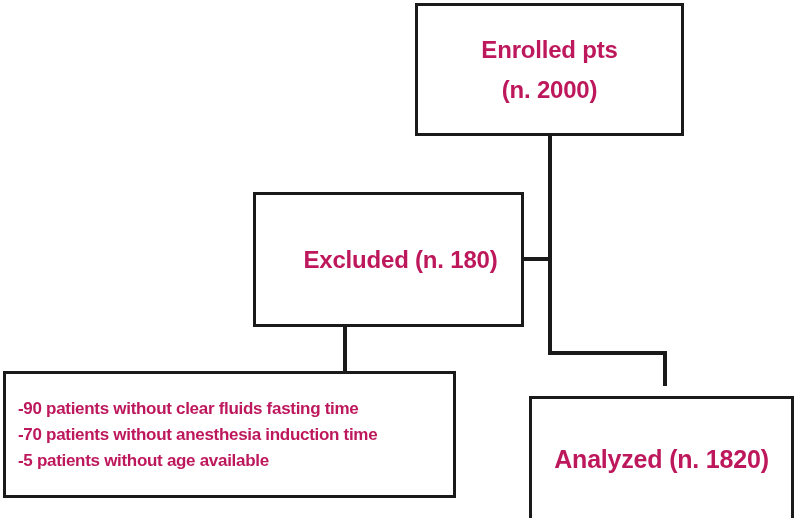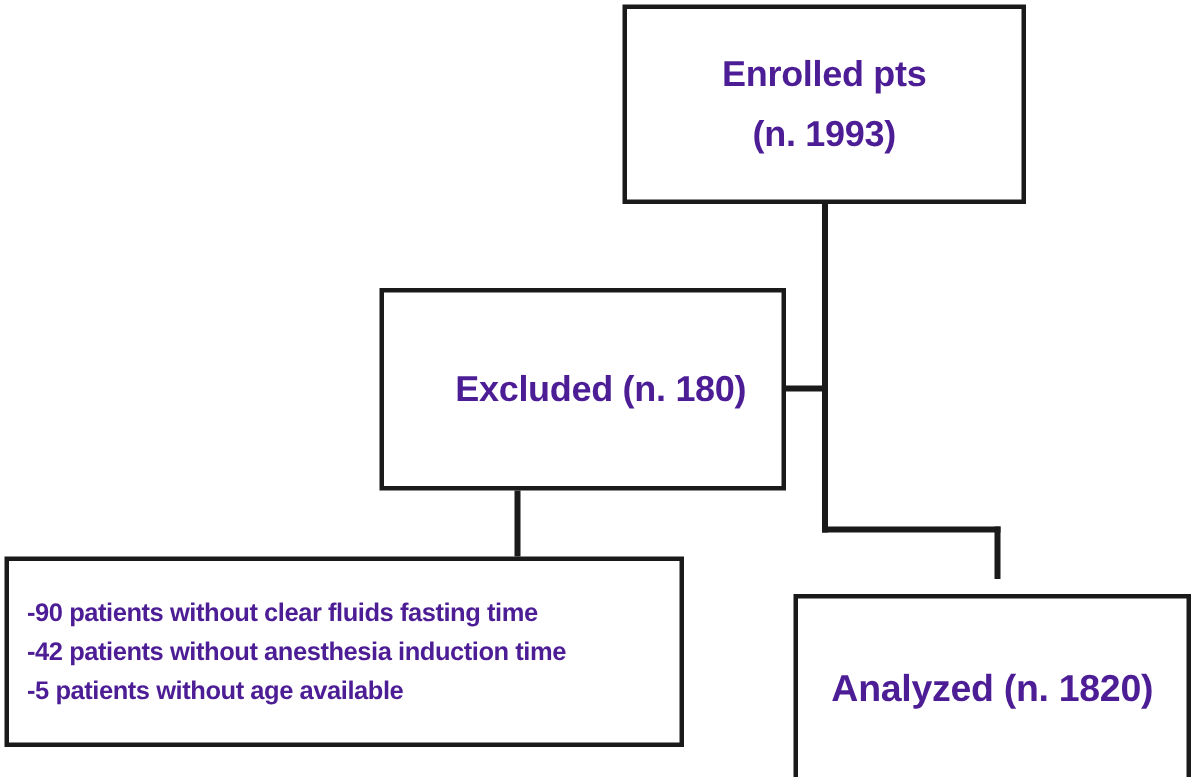--- a/index.html
+++ b/index.html
@@ -24,21 +24,21 @@
     border: 3px solid #1a1a1a;
     background: #ffffff;
     display: flex;
     flex-direction: column;
     align-items: center;
     justify-content: center;
     z-index: 2;
   }
   .node .line {
     font-weight: bold;
-    color: #4c1d95;
+    color: #be185d;
     white-space: nowrap;
     text-align: center;
     letter-spacing: -0.2px;
   }
 
   
   #node-enrolled {
     left: 415px;
     top: 3px;
     width: 269px;
@@ -140,30 +140,30 @@
   <div class="conn" id="conn-excluded-horizontal"></div>
 
   <div class="conn" id="conn-excluded-drop"></div>
 
   <div class="conn" id="conn-analyzed-horizontal"></div>
 
   <div class="conn" id="conn-analyzed-drop"></div>
 
   <div class="node" id="node-enrolled">
     <div class="line">Enrolled pts</div>
-    <div class="line">(n. 1993)</div>
+    <div class="line">(n. 2000)</div>
   </div>
 
   <div class="node" id="node-excluded">
     <div class="line">Excluded (n. 180)</div>
   </div>
 
   <div class="node" id="node-reasons">
     <div class="line">-90 patients without clear fluids fasting time</div>
-    <div class="line">-42 patients without anesthesia induction time</div>
+    <div class="line">-70 patients without anesthesia induction time</div>
     <div class="line">-5 patients without age available</div>
   </div>
 
   <div class="node" id="node-analyzed">
     <div class="line">Analyzed (n. 1820)</div>
   </div>
 
 </div>
 
 </body></html>

